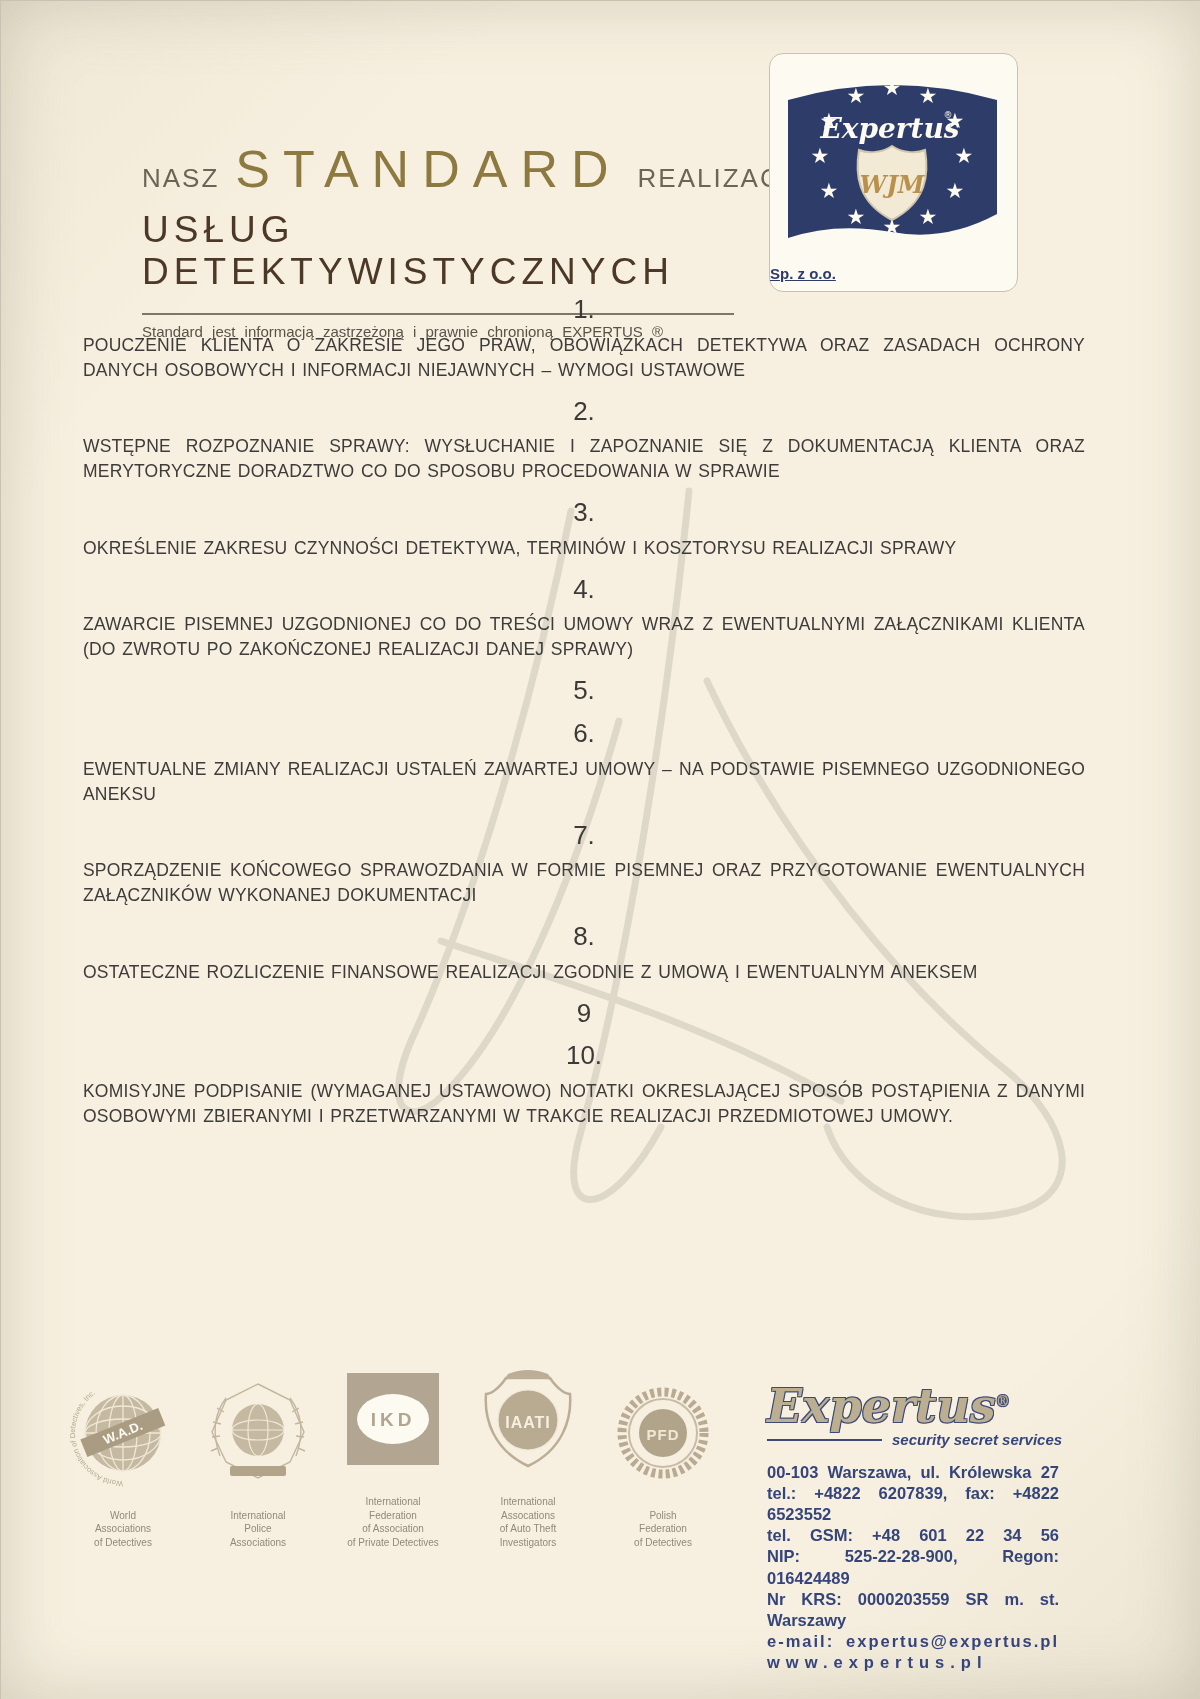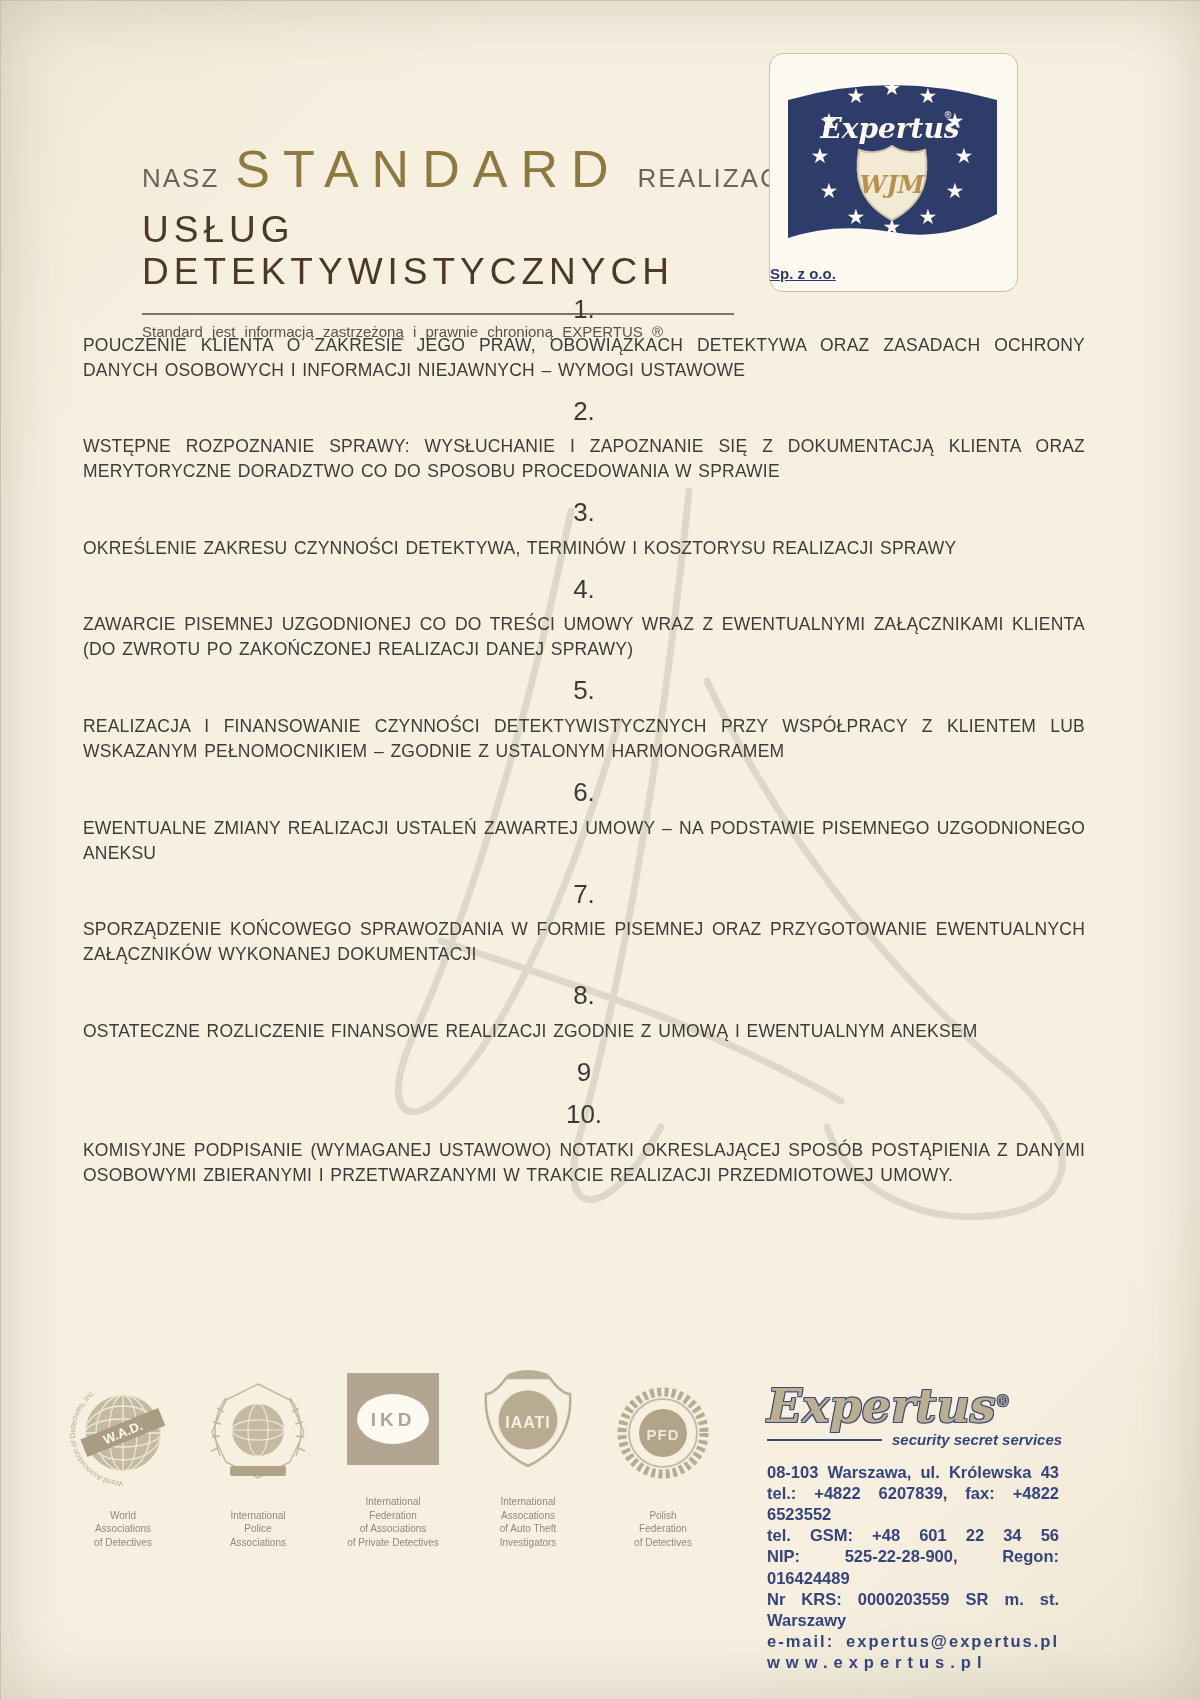--- a/index.html
+++ b/index.html
@@ -125,21 +125,20 @@
     <div class="step">
       <div class="step-number">3.</div>
       <div class="step-text">OKREŚLENIE ZAKRESU CZYNNOŚCI DETEKTYWA, TERMINÓW I KOSZTORYSU REALIZACJI SPRAWY</div>
     </div>
     <div class="step">
       <div class="step-number">4.</div>
       <div class="step-text">ZAWARCIE PISEMNEJ UZGODNIONEJ CO DO TREŚCI UMOWY WRAZ Z EWENTUALNYMI ZAŁĄCZNIKAMI KLIENTA (DO ZWROTU PO ZAKOŃCZONEJ REALIZACJI DANEJ SPRAWY)</div>
     </div>
     <div class="step">
       <div class="step-number">5.</div>
-      <div class="step-text">REALIZACJA I FINANSOWANIE CZYNNOŚCI DETEKTYWISTYCZNYCH PRZY WSPÓŁPRACY Z KLIENTEM LUB WSKAZANYM PEŁNOMOCNIKIEM – ZGODNIE Z USTALONYM HARMONOGRAMEM</div>
     </div>
     <div class="step">
       <div class="step-number">6.</div>
       <div class="step-text">EWENTUALNE ZMIANY REALIZACJI USTALEŃ ZAWARTEJ UMOWY – NA PODSTAWIE PISEMNEGO UZGODNIONEGO ANEKSU</div>
     </div>
     <div class="step">
       <div class="step-number">7.</div>
       <div class="step-text">SPORZĄDZENIE KOŃCOWEGO SPRAWOZDANIA W FORMIE PISEMNEJ ORAZ PRZYGOTOWANIE EWENTUALNYCH ZAŁĄCZNIKÓW WYKONANEJ DOKUMENTACJI</div>
     </div>
     <div class="step">
@@ -218,21 +217,21 @@
       <div class="badge-icon">
         <svg width="92" height="92" viewBox="0 0 92 92">
           <rect x="0" y="0" width="92" height="92" fill="#b2a592"></rect>
           <ellipse cx="46" cy="46" rx="36" ry="25" fill="#fdfaf1"></ellipse>
           <text x="46" y="53" text-anchor="middle" font-family="Liberation Sans, sans-serif" font-weight="bold" font-size="19" letter-spacing="4" fill="#b2a592">IKD</text>
         </svg>
       </div>
       <div class="badge-caption">
         <span>International</span>
         <span>Federation</span>
-        <span>of Associations</span>
+        <span>of Association</span>
         <span>of Private Detectives</span>
       </div>
     </div>
 
     <div class="badge">
       <div class="badge-icon">
         <svg width="100" height="110" viewBox="0 0 100 110">
           <path d="M28,14 C20,26 12,30 8,30 C6,56 16,86 50,102 C84,86 94,56 92,30 C88,30 80,26 72,14 Z" fill="none" stroke="#bcae96" stroke-width="2.5"></path>
           <path d="M30,10 Q50,2 70,10 L74,16 Q50,10 26,16 Z" fill="#bcae96"></path>
           <circle cx="50" cy="56" r="30" fill="#b9ab92"></circle>
@@ -265,21 +264,21 @@
     </div>
   </div>
 
   <div class="brand-block">
     <div class="brand-script"><span>Expertus</span><span class="brand-reg">®</span></div>
     <div class="brand-tag-row">
       <div class="brand-underline"></div>
       <div class="brand-tagline">security secret services</div>
     </div>
     <div class="contact">
-      <div class="contact-line">08-103 Warszawa, ul. Królewska 43</div>
+      <div class="contact-line">00-103 Warszawa, ul. Królewska 27</div>
       <div class="contact-line">tel.: +4822 6207839, fax: +4822 6523552</div>
       <div class="contact-line">tel. GSM: +48 601 22 34 56</div>
       <div class="contact-line">NIP: 525-22-28-900, Regon: 016424489</div>
       <div class="contact-line">Nr KRS: 0000203559 SR m. st. Warszawy</div>
       <div class="contact-line email">e-mail: expertus@expertus.pl</div>
       <div class="contact-line www">www.expertus.pl</div>
     </div>
   </div>
 
 </div>

